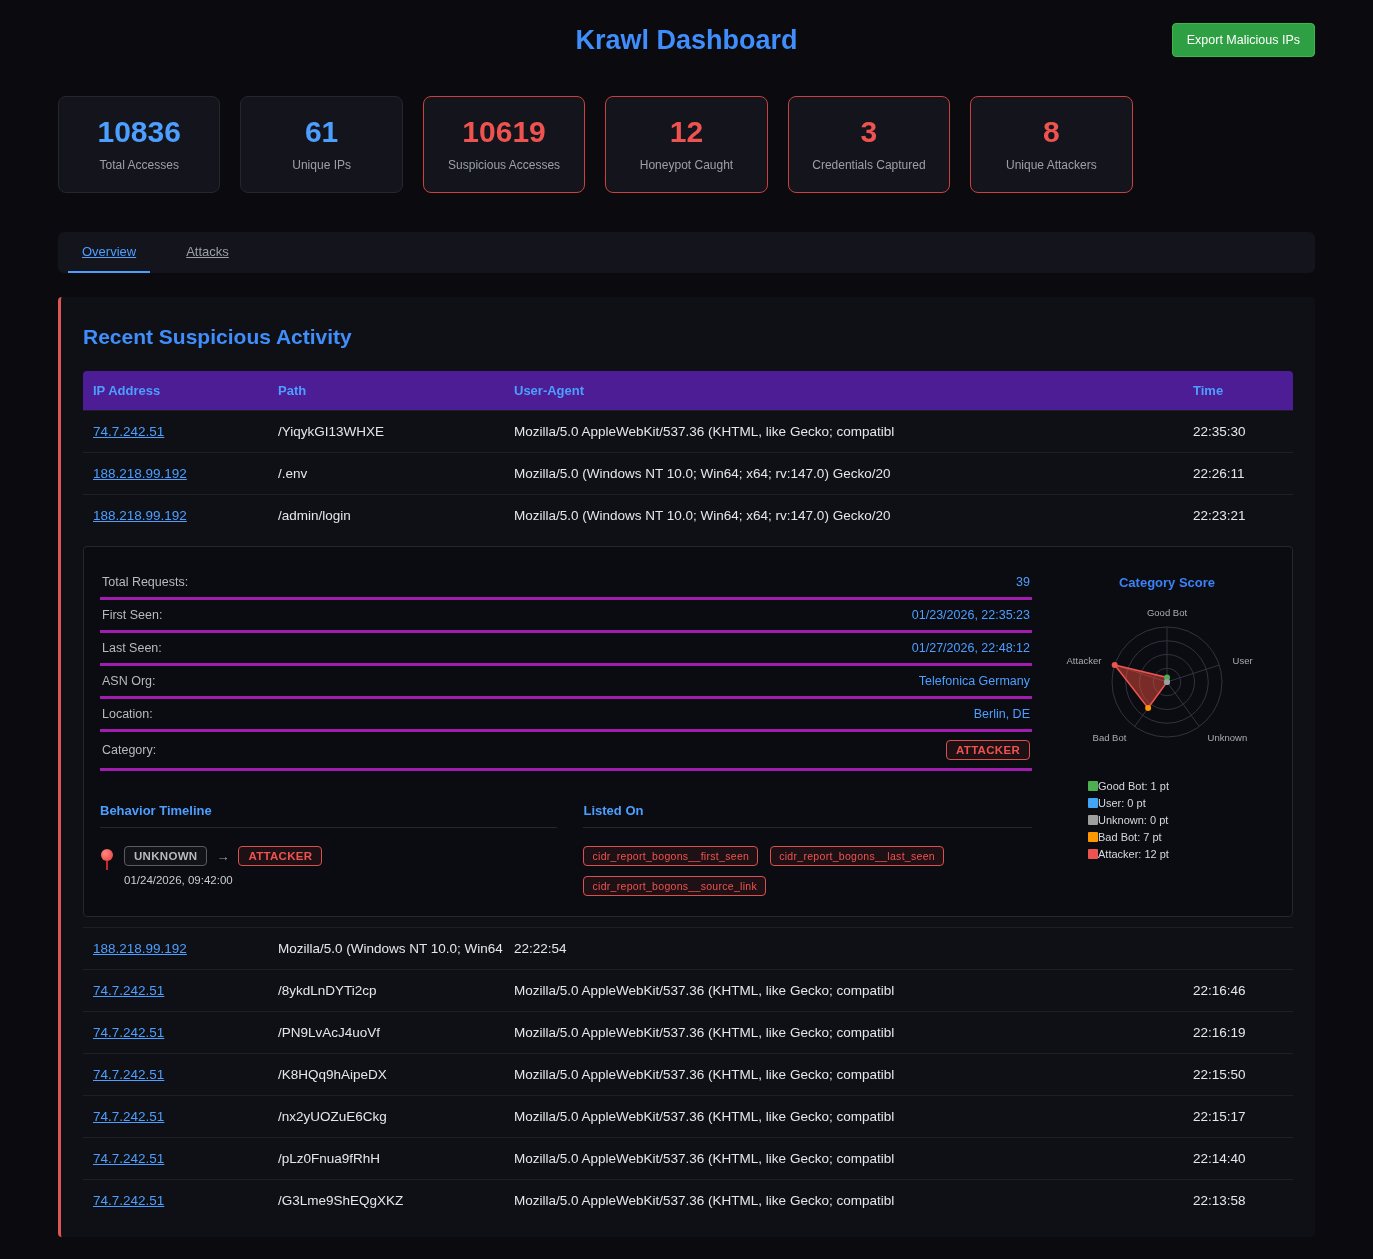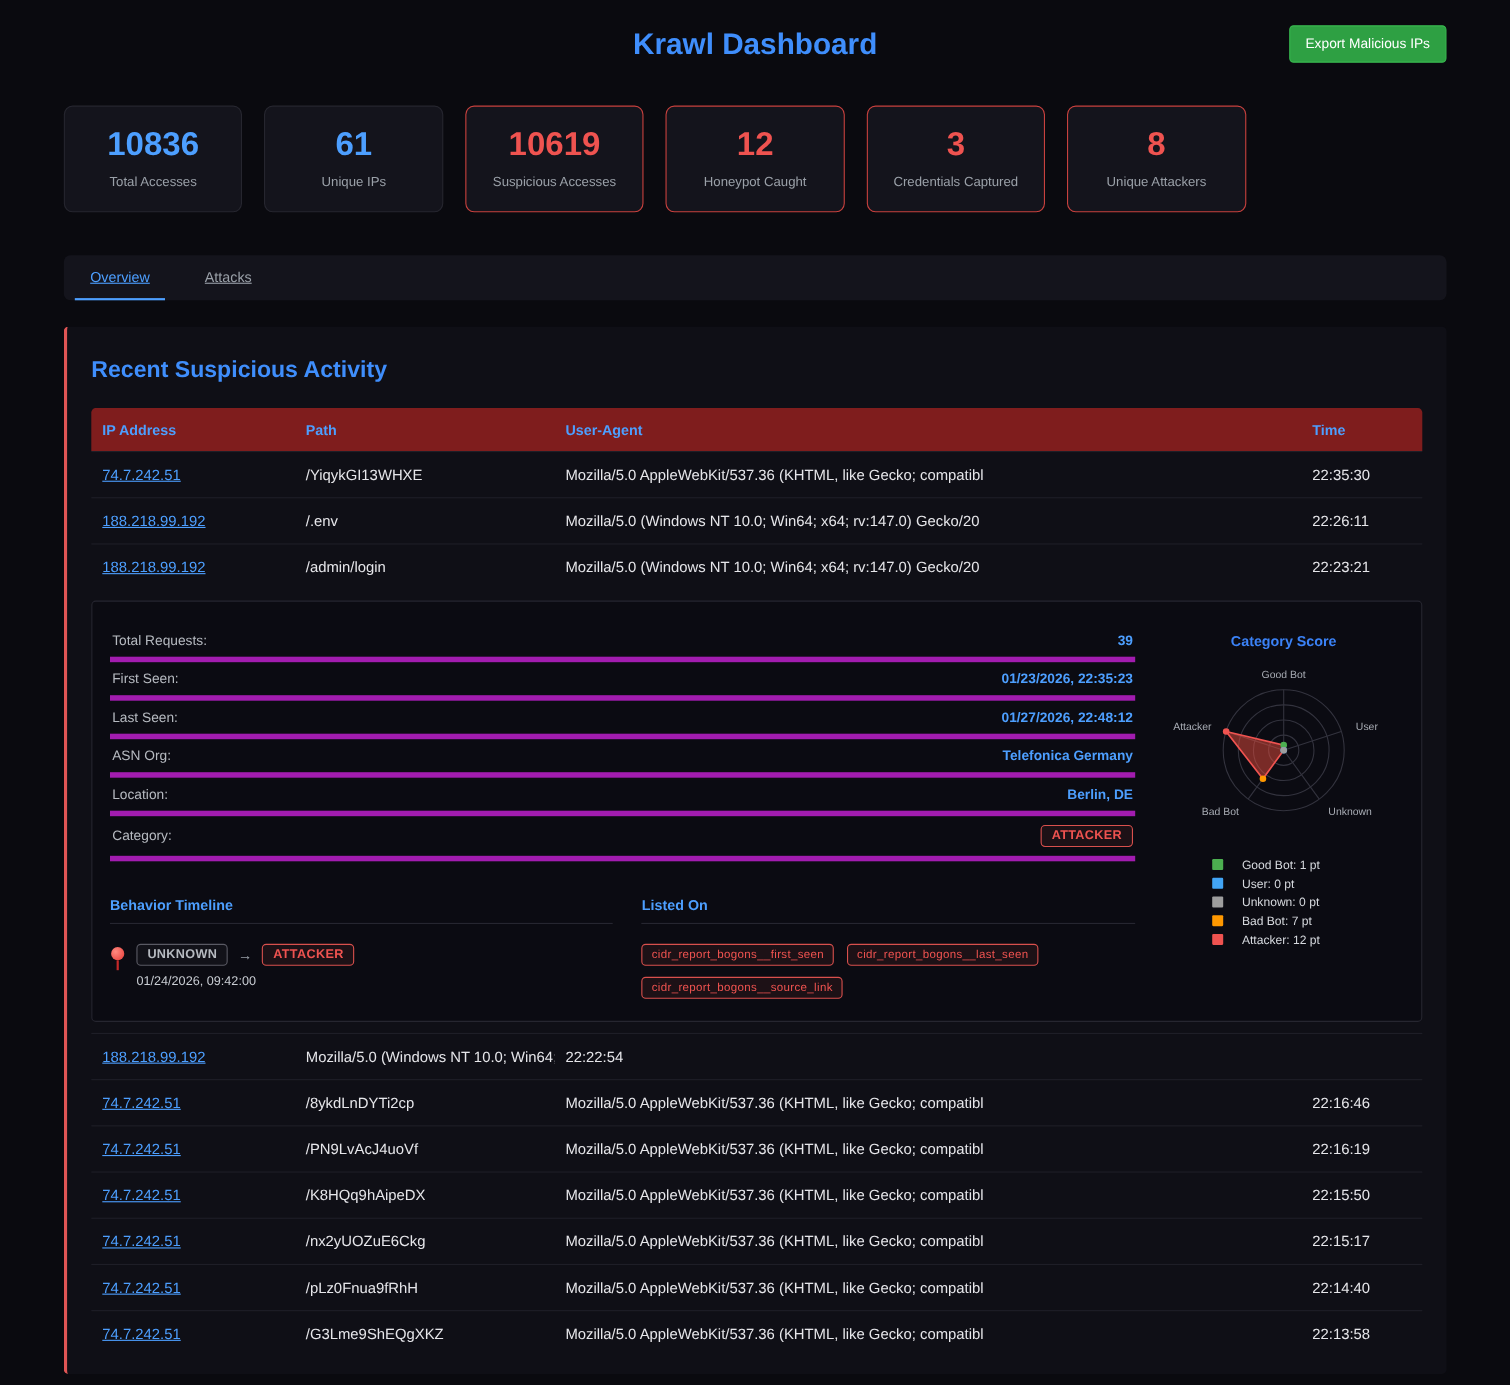--- a/index.html
+++ b/index.html
@@ -34,33 +34,33 @@
          text-decoration:underline; cursor:pointer; border-bottom:2px solid transparent; }
   .tab.active { color:#4d9fff; border-bottom-color:#4d9fff; }
 
   
   .panel { margin-top:24px; background:#0f0f16; border-left:3px solid #e05555; border-radius:4px;
            padding:22px 22px 16px; }
   .panel-title { color:#3f8efc; font-size:21px; font-weight:bold; margin:6px 0 22px; }
 
   
   .trow { display:grid; grid-template-columns:185px 236px 1fr 110px; align-items:center; border-top:1px solid #1e1e27; }
-  .thead { background:#7f1d1d; border-top:none; border-radius:4px 4px 0 0; }
+  .thead { background:#4c1d95; border-top:none; border-radius:4px 4px 0 0; }
   .th { color:#4d9fff; font-weight:bold; font-size:13px; padding:12px 10px; }
   .td { padding:13px 10px; font-size:13.5px; color:#e6e6ea; white-space:nowrap; overflow:hidden; }
   .ip-link { color:#4d9fff; text-decoration:underline; cursor:pointer; }
 
   
   .detail-box { margin:10px 0; background:#0b0b12; border:1px solid #262630; border-radius:4px;
                 padding:20px 16px; display:flex; gap:26px; }
   .detail-left { flex:1; min-width:0; }
   .field-row { display:flex; justify-content:space-between; align-items:center; padding:8px 2px;
-               border-bottom:5px solid #a21caf; font-size:12.5px; }
+               border-bottom:3px solid #a21caf; font-size:12.5px; }
   .f-label { color:#b6bac0; }
-  .f-value.blue { color:#4d9fff; font-weight:bold; }
+  .f-value.blue { color:#4d9fff; font-weight:normal; }
 
   .badge { display:inline-block; border:1px solid; border-radius:4px; padding:3px 9px;
            font-size:11.5px; font-weight:bold; letter-spacing:.3px; white-space:nowrap; }
   .badge.red { color:#ef5350; border-color:#d9504d; background:rgba(239,83,80,.08); }
   .badge.gray { color:#b6bac0; border-color:#5a5a64; background:rgba(255,255,255,.03); }
   .badge.small { font-size:10.5px; padding:3px 8px; font-weight:normal; }
 
   .detail-cols { display:flex; gap:26px; margin-top:32px; }
   .tl-col { flex:1.02; min-width:0; } .lo-col { flex:1; min-width:0; }
   .sub-heading { color:#4d9fff; font-weight:bold; font-size:13px; padding-bottom:9px;
@@ -72,21 +72,21 @@
   .pin-stem { width:2px; height:9px; background:#c62828; }
   .tl-badges { display:flex; align-items:center; gap:9px; }
   .tl-arrow { color:#9aa0a8; font-size:13px; }
   .tl-ts { margin-top:8px; font-size:11.5px; color:#c9cdd3; }
   .lo-badges { display:flex; flex-wrap:wrap; gap:10px 12px; }
 
   
   .detail-right { width:218px; flex-shrink:0; }
   .chart-title { color:#3b82f6; font-weight:bold; font-size:13px; text-align:center; margin:8px 0 0; }
   .legend { margin:8px 0 0 28px; }
-  .legend-item { display:flex; gap:17px; margin:5px 16px; }
+  .legend-item { display:flex; align-items:center; gap:0; margin:5px 2px; }
   .swatch { width:10px; height:10px; display:inline-block; border-radius:1px; flex-shrink:0; }
   .legend-label { font-size:11px; color:#d6d9de; }
 </style>
 </head>
 <body>
 
 <div class="page">
 
   <header class="header">
     <h1 class="title">Krawl Dashboard</h1>

